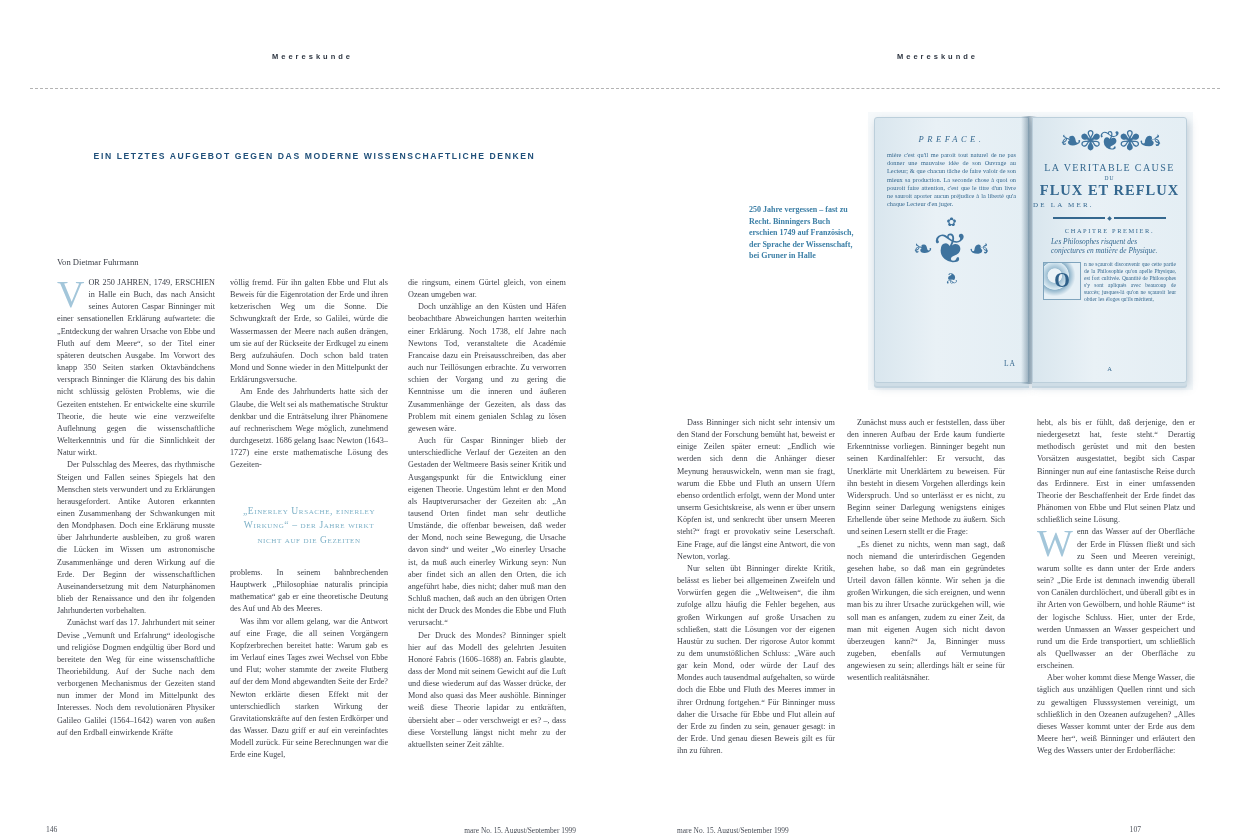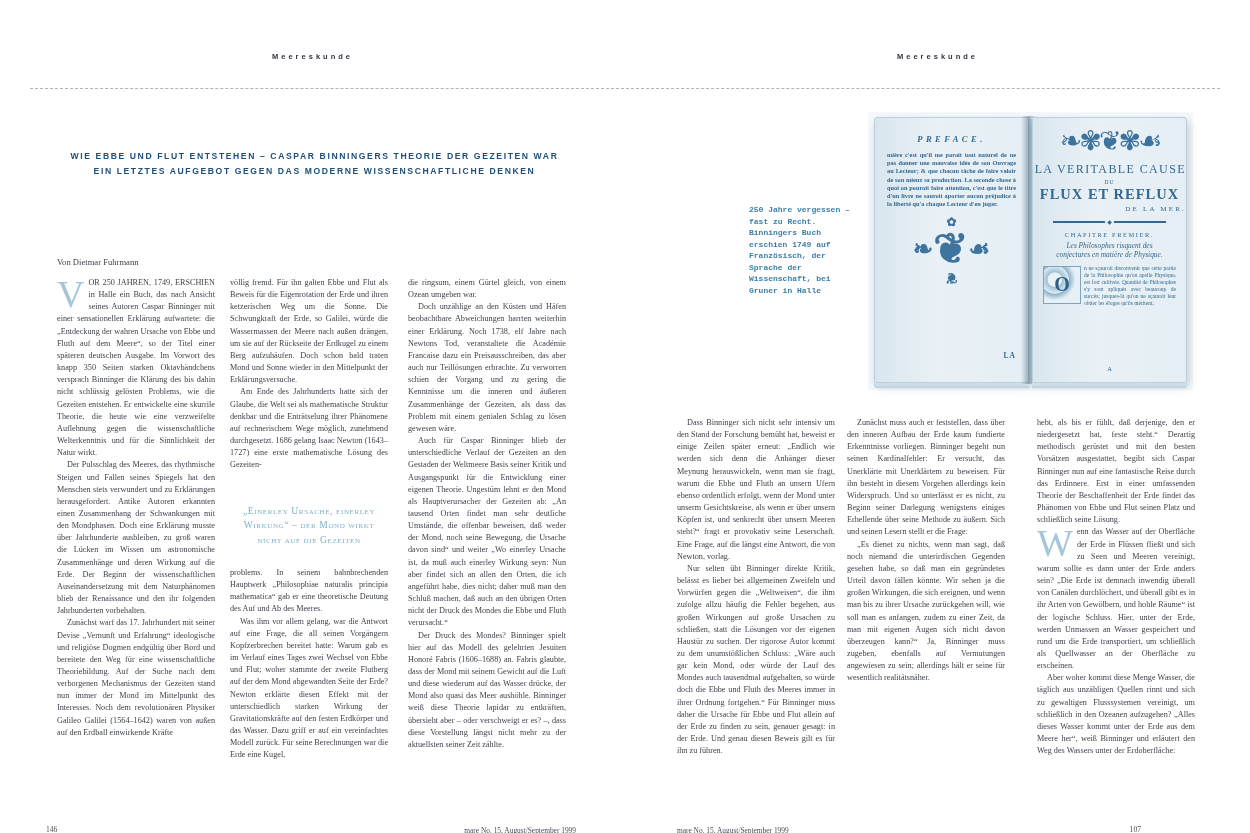--- a/index.html
+++ b/index.html
@@ -28,54 +28,54 @@
   #rc1{left:677px;} #rc2{left:847px;} #rc3{left:1037px;}
   .col p{margin:0;}
   .col p.ind{text-indent:10px;}
   .dropcap{float:left;font-size:38px;line-height:30px;padding:2px 4px 0 0;
     color:var(--accent-light-blue,#a3c6da);font-family:"Liberation Serif",serif;}
   .pullquote{margin:32px 6px 20px;text-align:center;font-variant:small-caps;
     font-size:9.6px;line-height:14.5px;letter-spacing:0.6px;
     color:var(--pull-quote-blue,#7eb1c7);}
 
   .caption{position:absolute;left:749px;top:176px;width:107px;
-    font-family:Liberation Mono, monospace;font-weight:bold;font-size:8px;
+    font-family:Liberation Serif, serif;font-weight:bold;font-size:8px;
     line-height:11.5px;color:var(--caption-blue,#3c7fa6);}
 
   
   .photo{position:absolute;left:868px;top:84px;width:325px;height:278px;
     background:#f6f9fb;}
   .bookpage{position:absolute;top:5px;width:153px;height:264px;
     background:linear-gradient(to right,#d9e6ee,#e9f1f6 40%,#e4eef4);
     border:1px solid #bccfdb;box-shadow:0 3px 0 #cfdde6,0 5px 0 #c3d4df,2px 4px 8px rgba(90,120,145,.35);
     color:var(--book-ink,#35688f);overflow:hidden;}
-  .bp-left{left:6px;border-radius:3px 0 0 3px;font-weight:bold;}
+  .bp-left{left:6px;border-radius:3px 0 0 3px;}
   .bp-right{left:164px;border-radius:0 3px 3px 0;}
   .spine{position:absolute;left:153px;top:4px;width:16px;height:268px;
     background:linear-gradient(to right,rgba(70,100,125,0),rgba(60,95,120,.45),rgba(70,100,125,0));}
   .bp-head{margin-top:16px;text-align:center;font-style:italic;font-size:8.5px;
     letter-spacing:3.5px;}
   .bp-body{margin:7px 12px 0;font-size:6.3px;line-height:8.2px;text-align:justify;}
   .fleuron{margin-top:8px;text-align:center;color:#3e739e;line-height:1;}
   .fleuron .f-top{display:block;font-size:12px;}
   .fleuron .f-side{font-size:24px;vertical-align:middle;}
   .fleuron .f-main{font-size:42px;vertical-align:middle;}
   .fleuron .f-bot{display:block;font-size:15px;transform:rotate(180deg);}
-  .catchword-la{position:absolute;right:12px;bottom:22px;font-size:7.5px;letter-spacing:1px;}
+  .catchword-la{position:absolute;right:12px;bottom:14px;font-size:7.5px;letter-spacing:1px;}
   .headpiece{margin-top:8px;text-align:center;color:#3e739e;font-size:27px;
     letter-spacing:-3px;line-height:30px;}
-  .bt1{margin-top:6px;text-align:right;font-size:12px;letter-spacing:1.4px;}
+  .bt1{margin-top:6px;text-align:center;font-size:10px;letter-spacing:1.4px;}
   .bt2{text-align:center;font-size:5.5px;letter-spacing:1px;margin-top:2px;}
   .bt3{text-align:center;font-size:14.5px;font-weight:bold;letter-spacing:1px;margin-top:1px;}
-  .bt4{text-align:right;font-size:7px;letter-spacing:2.2px;margin-top:2px;}
+  .bt4{text-align:left;font-size:7px;letter-spacing:2.2px;margin-top:2px;}
   .divider{display:flex;align-items:center;justify-content:center;margin:5px 14px 0;color:#35688f;}
   .divider .bar{flex:1;height:2px;background:#35688f;max-width:52px;}
   .divider .dgl{font-size:6px;padding:0 2px;}
   .bt5{text-align:center;font-size:6.4px;letter-spacing:1.6px;margin-top:6px;}
-  .bt6{text-align:center;font-style:italic;font-size:7.4px;line-height:9px;margin:3px 18px 0;}
+  .bt6{font-style:italic;font-size:7.4px;line-height:9px;margin:3px 18px 0;}
   .binit-wrap{margin:6px 10px 0;font-size:5.5px;line-height:7px;text-align:justify;}
   .binit{float:left;width:36px;height:36px;margin:1px 3px 1px 0;border:1px solid #7fa4bd;
     background:radial-gradient(circle at 30% 35%,#eaf2f7 20%,#9fc0d4 22%,#dcebf3 40%,#8db2c9 42%,#e6f0f6 60%);
     text-align:center;font-size:20px;line-height:34px;font-weight:bold;color:#2f6089;}
   .catchword-a{position:absolute;left:0;right:0;bottom:10px;text-align:center;font-size:6.5px;}
 
   .footer{position:absolute;top:798px;font-size:7.4px;color:#4a4f58;}
   .footer-left{left:420px;width:156px;text-align:right;}
   .footer-right{left:677px;}
   .pagenum{position:absolute;top:797px;font-size:7.6px;color:#4a4f58;}
@@ -84,35 +84,34 @@
 </head>
 <body>
 
 <div class="spread">
 
   <div class="running-head rh-left">Meereskunde</div>
   <div class="running-head rh-right">Meereskunde</div>
   <div class="dotted-rule"></div>
 
   <div class="subtitle">
-    <div>WIE EBBE UND FLUT ENTSTEHEN – CASPAR BINNINGERS THEORIE DER GEZEITEN WAR</div>
     <div>EIN LETZTES AUFGEBOT GEGEN DAS MODERNE WISSENSCHAFTLICHE DENKEN</div>
   </div>
   <div class="byline">Von Dietmar Fuhrmann</div>
 
   <div class="col col-l" id="lc1">
     <p><span class="dropcap">V</span><span>OR 250 JAHREN, 1749, ERSCHIEN in Halle ein Buch, das nach Ansicht seines Autoren Caspar Binninger mit einer sensationellen Erklärung aufwartete: die „Entdeckung der wahren Ursache von Ebbe und Fluth auf dem Meere“, so der Titel einer späteren deutschen Ausgabe. Im Vorwort des knapp 350 Seiten starken Oktavbändchens versprach Binninger die Klärung des bis dahin nicht schlüssig gelösten Problems, wie die Gezeiten entstehen. Er entwickelte eine skurrile Theorie, die heute wie eine verzweifelte Auflehnung gegen die wissenschaftliche Welterkenntnis und für die Sinnlichkeit der Natur wirkt.</span></p>
     <p class="ind">Der Pulsschlag des Meeres, das rhythmische Steigen und Fallen seines Spiegels hat den Menschen stets verwundert und zu Erklärungen herausgefordert. Antike Autoren erkannten einen Zusammenhang der Schwankungen mit den Mondphasen. Doch eine Erklärung musste über Jahrhunderte ausbleiben, zu groß waren die Lücken im Wissen um astronomische Zusammenhänge und deren Wirkung auf die Erde. Der Beginn der wissenschaftlichen Auseinandersetzung mit dem Naturphänomen blieb der Renaissance und den ihr folgenden Jahrhunderten vorbehalten.</p>
     <p class="ind">Zunächst warf das 17. Jahrhundert mit seiner Devise „Vernunft und Erfahrung“ ideologische und religiöse Dogmen endgültig über Bord und bereitete den Weg für eine wissenschaftliche Theoriebildung. Auf der Suche nach dem verborgenen Mechanismus der Gezeiten stand nun immer der Mond im Mittelpunkt des Interesses. Noch dem revolutionären Physiker Galileo Galilei (1564–1642) waren von außen auf den Erdball einwirkende Kräfte</p>
   </div>
 
   <div class="col col-l" id="lc2">
     <p>völlig fremd. Für ihn galten Ebbe und Flut als Beweis für die Eigenrotation der Erde und ihren ketzerischen Weg um die Sonne. Die Schwungkraft der Erde, so Galilei, würde die Wassermassen der Meere nach außen drängen, um sie auf der Rückseite der Erdkugel zu einem Berg aufzuhäufen. Doch schon bald traten Mond und Sonne wieder in den Mittelpunkt der Erklärungsversuche.</p>
     <p class="ind">Am Ende des Jahrhunderts hatte sich der Glaube, die Welt sei als mathematische Struktur denkbar und die Enträtselung ihrer Phänomene auf rechnerischem Wege möglich, zunehmend durchgesetzt. 1686 gelang Isaac Newton (1643–1727) eine erste mathematische Lösung des Gezeiten-</p>
-    <div class="pullquote">„Einerley Ursache, einerley Wirkung“ – der Mond wirkt nicht auf die Gezeiten</div>
+    <div class="pullquote">„Einerley Ursache, einerley Wirkung“ – der Jahre wirkt nicht auf die Gezeiten</div>
     <p>problems. In seinem bahnbrechenden Hauptwerk „Philosophiae naturalis principia mathematica“ gab er eine theoretische Deutung des Auf und Ab des Meeres.</p>
     <p class="ind">Was ihm vor allem gelang, war die Antwort auf eine Frage, die all seinen Vorgängern Kopfzerbrechen bereitet hatte: Warum gab es im Verlauf eines Tages zwei Wechsel von Ebbe und Flut; woher stammte der zweite Flutberg auf der dem Mond abgewandten Seite der Erde? Newton erklärte diesen Effekt mit der unterschiedlich starken Wirkung der Gravitationskräfte auf den festen Erdkörper und das Wasser. Dazu griff er auf ein vereinfachtes Modell zurück. Für seine Berechnungen war die Erde eine Kugel,</p>
   </div>
 
   <div class="col col-l" id="lc3">
     <p>die ringsum, einem Gürtel gleich, von einem Ozean umgeben war.</p>
     <p class="ind">Doch unzählige an den Küsten und Häfen beobachtbare Abweichungen harrten weiterhin einer Erklärung. Noch 1738, elf Jahre nach Newtons Tod, veranstaltete die Académie Francaise dazu ein Preisausschreiben, das aber auch nur Teillösungen erbrachte. Zu verworren schien der Vorgang und zu gering die Kenntnisse um die inneren und äußeren Zusammenhänge der Gezeiten, als dass das Problem mit einem genialen Schlag zu lösen gewesen wäre.</p>
     <p class="ind">Auch für Caspar Binninger blieb der unterschiedliche Verlauf der Gezeiten an den Gestaden der Weltmeere Basis seiner Kritik und Ausgangspunkt für die Entwicklung einer eigenen Theorie. Ungestüm lehnt er den Mond als Hauptverursacher der Gezeiten ab: „An tausend Orten findet man sehr deutliche Umstände, die offenbar beweisen, daß weder der Mond, noch seine Bewegung, die Ursache davon sind“ und weiter „Wo einerley Ursache ist, da muß auch einerley Wirkung seyn: Nun aber findet sich an allen den Orten, die ich angeführt habe, dies nicht; daher muß man den Schluß machen, daß auch an den übrigen Orten nicht der Druck des Mondes die Ebbe und Fluth verursacht.“</p>
     <p class="ind">Der Druck des Mondes? Binninger spielt hier auf das Modell des gelehrten Jesuiten Honoré Fabris (1606–1688) an. Fabris glaubte, dass der Mond mit seinem Gewicht auf die Luft und diese wiederum auf das Wasser drücke, der Mond also quasi das Meer aushöhle. Binninger weiß diese Theorie lapidar zu entkräften, übersieht aber – oder verschweigt er es? –, dass diese Vorstellung längst nicht mehr zu der aktuellsten seiner Zeit zählte.</p>
   </div>

